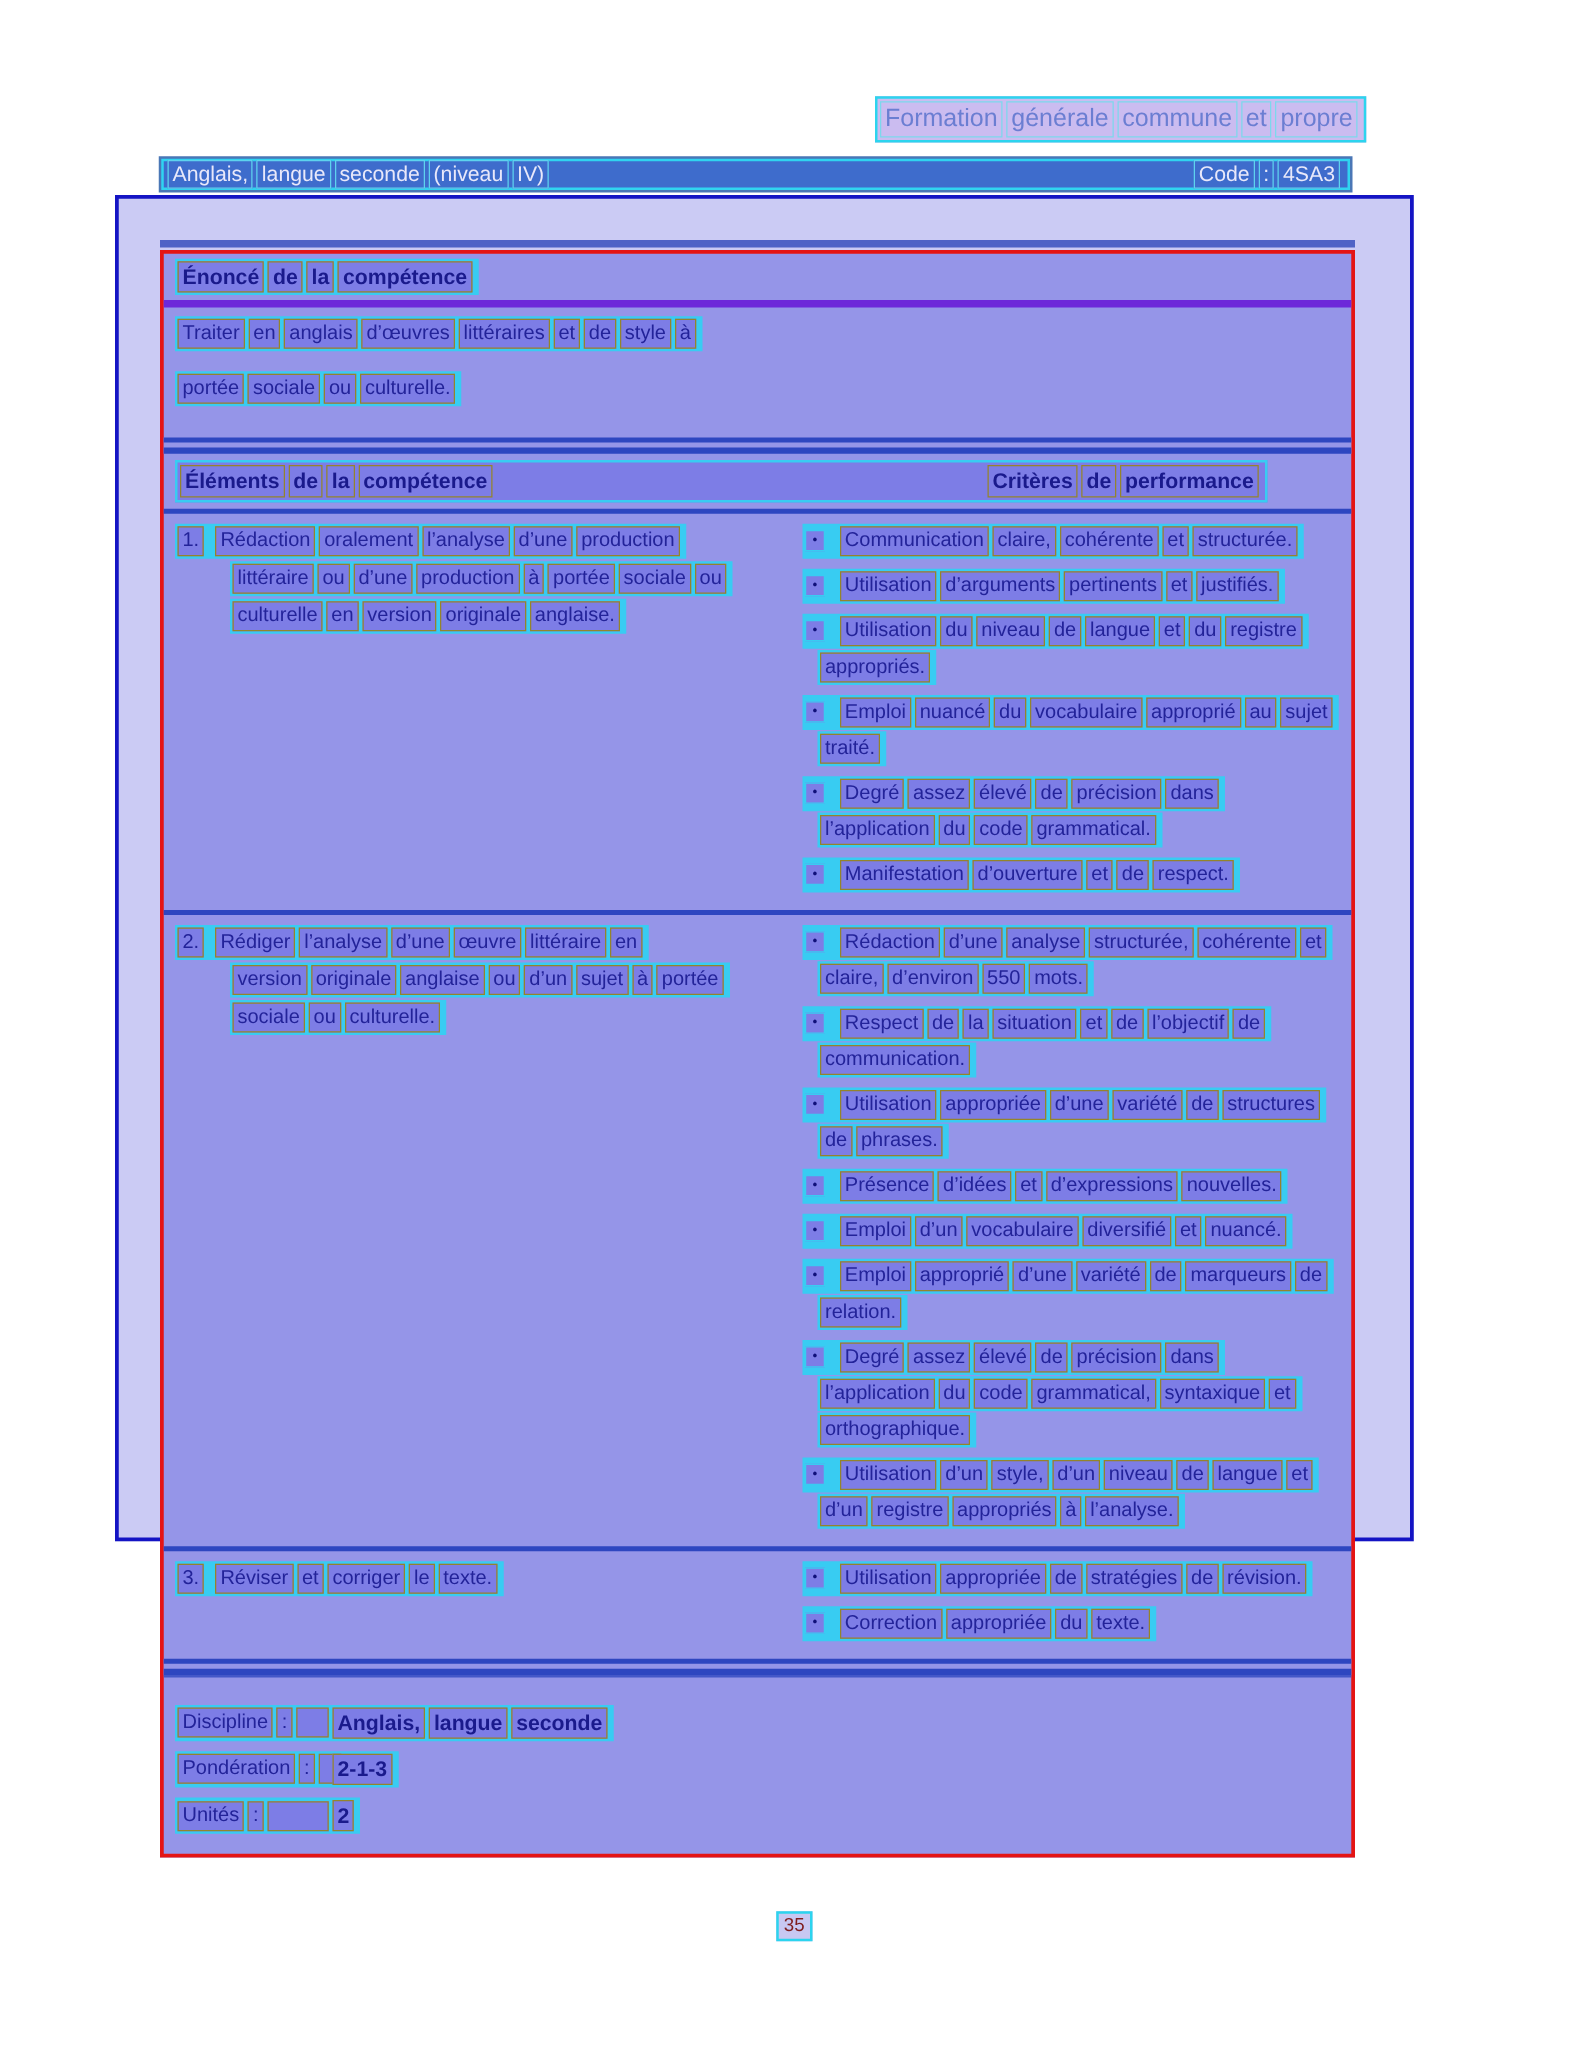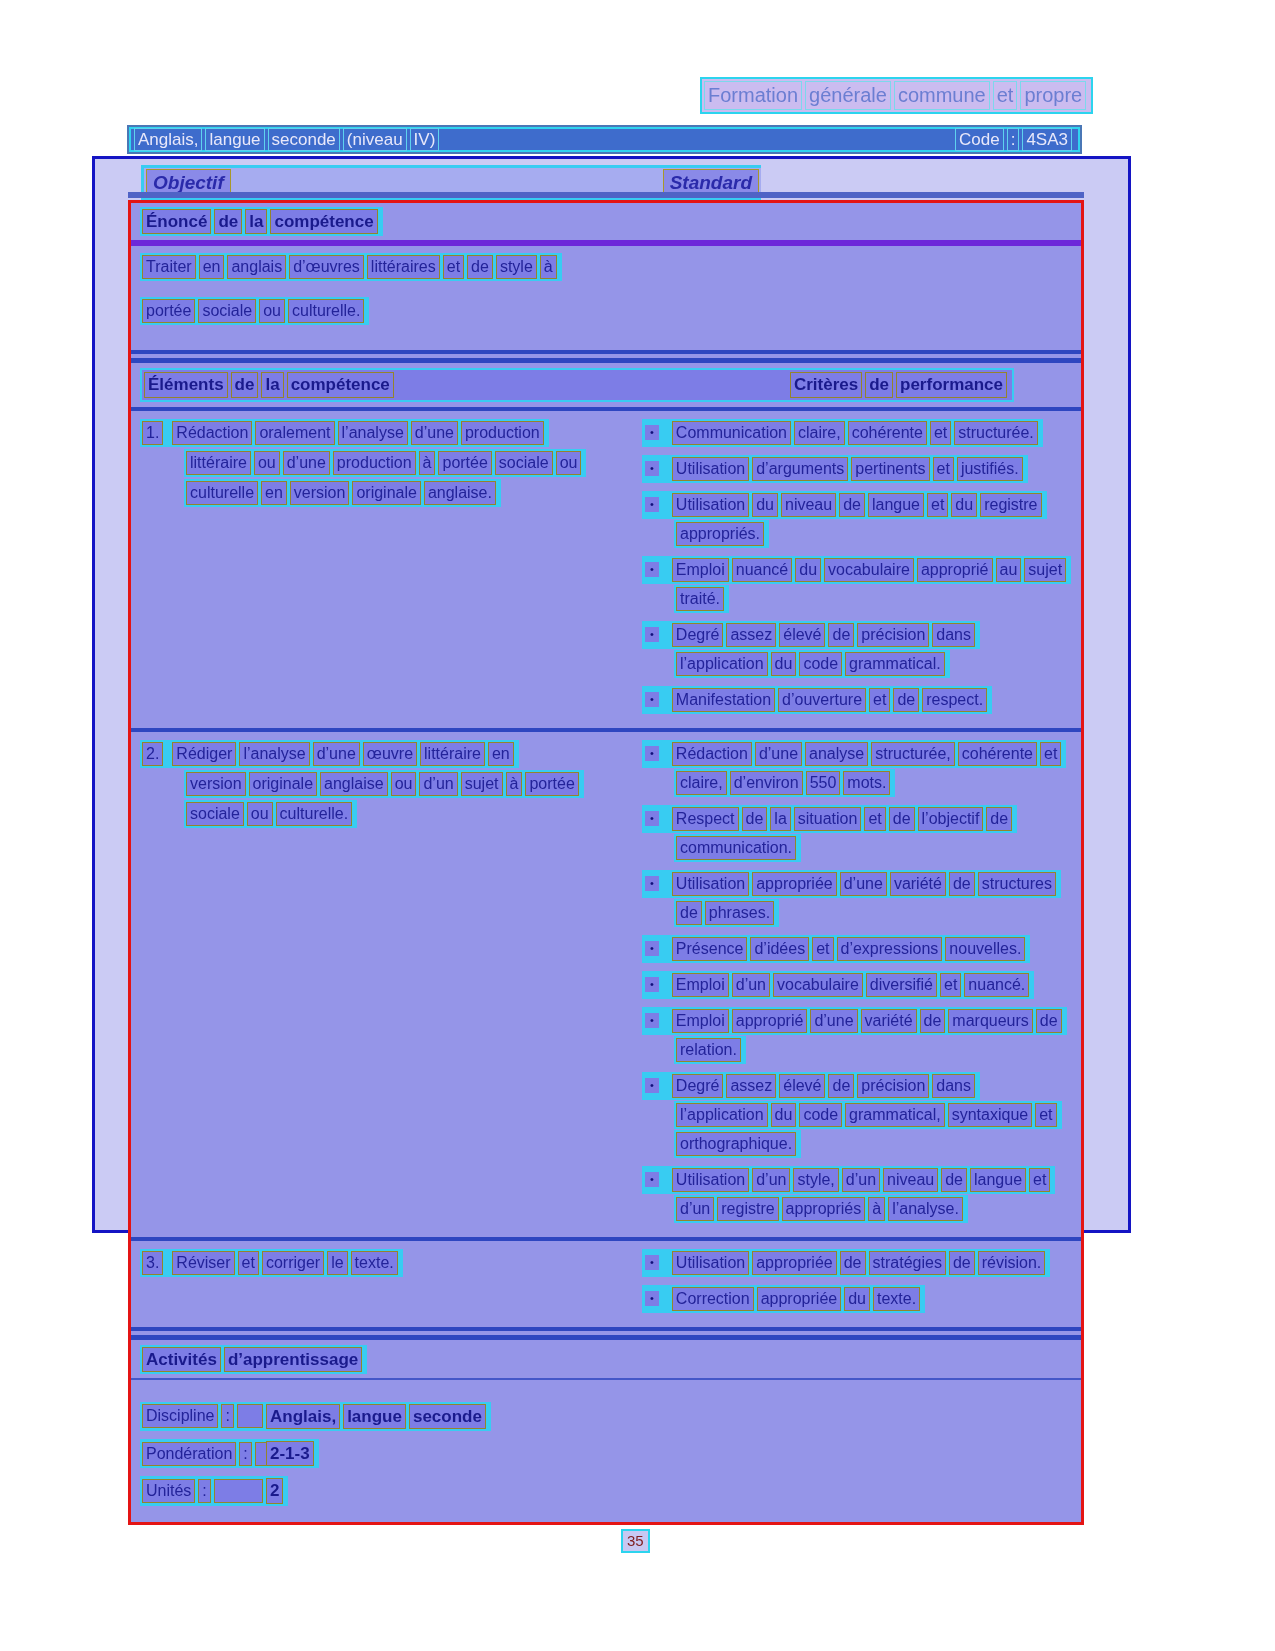--- a/index.html
+++ b/index.html
@@ -6,21 +6,21 @@
   .page{position:relative;width:1275px;height:1651px;background:#ffffff;overflow:hidden;
         font-family:"Liberation Sans","DejaVu Sans",sans-serif;}
 
   
   .line{display:flex;flex-wrap:nowrap;align-items:center;width:max-content;
         background:#38ccf2;padding:1px 2px;}
   .w{display:inline-block;background:#7d7de6;border:1px solid #94842c;color:#232399;
      padding:1px 3px;margin:1px 3px 1px 0;font-size:16px;line-height:1.25;white-space:pre;}
   .line--bold .w{font-weight:700;color:#1a1a8c;font-size:17px;}
   .line--cont-l{margin-left:44px;}
-  .line--cont-r{margin-left:32px;}
+  .line--cont-r{margin-left:12px;}
   .w--num{margin-right:9px;}
   .w--bullet{border-color:#38ccf2;background:#7d7de6;color:#10107a;margin-right:12px;
              padding:1px 5px;font-size:11px;}
   .w--spacer{flex:1;min-width:10px;}
 
   
   .hdr-right{position:absolute;left:700px;top:77px;border:2px solid #2cd4ee;background:#cbbcf0;padding:1px 2px;}
   .hdr-right .w{background:#cbbcf0;border-color:#7cd8ec;color:#6b7ed2;font-size:20px;}
 
   
@@ -92,24 +92,20 @@
         </div>
       <div class="bar-group">
           <span class="w">Code</span>
           <span class="w">:</span>
           <span class="w">4SA3</span>
         </div>
     </div>
   </div>
 
   <div class="panel">
-    <div class="os-row">
-      <span class="w">Objectif</span>
-      <span class="w">Standard</span>
-    </div>
     <div class="table-topbar"></div>
     <div class="red-table" id="redTable">
         <div class="enonce-row">
           <div class="line line--bold">
             <span class="w">Énoncé</span>
             <span class="w">de</span>
             <span class="w">la</span>
             <span class="w">compétence</span>
           </div>
         </div>
@@ -442,26 +438,20 @@
                 <span class="w w--bullet">•</span>
                 <span class="w">Correction</span>
                 <span class="w">appropriée</span>
                 <span class="w">du</span>
                 <span class="w">texte.</span>
               </div>
             </div>
           </div>
         </div>
         <div class="sep-double"></div>
-        <div class="activities-head">
-          <div class="line line--bold">
-            <span class="w">Activités</span>
-            <span class="w">d’apprentissage</span>
-          </div>
-        </div>
         <div class="sep-c"></div>
         <div class="act-rows">
           <div class="line act-line">
             <span class="label-group">
               <span class="w">Discipline</span>
               <span class="w">:</span>
               <span class="w w--spacer">&nbsp;</span>
             </span>
             <span class="hdr-group">
               <span class="w">Anglais,</span>

